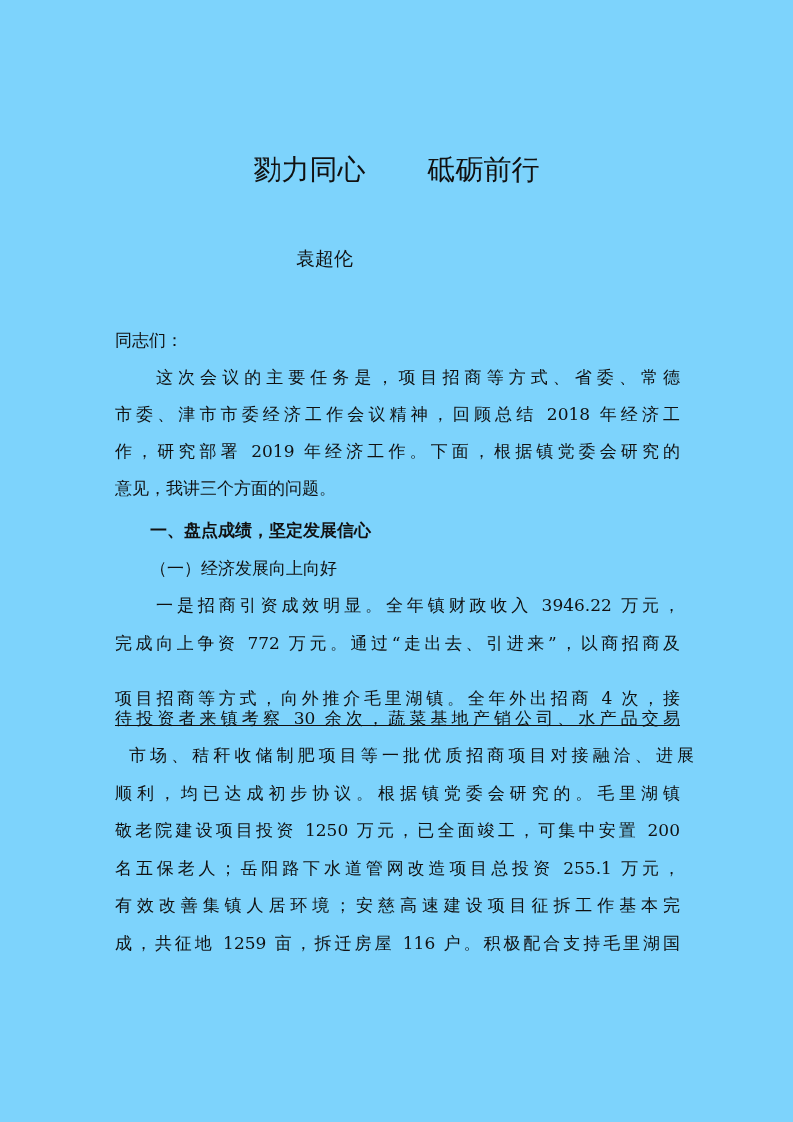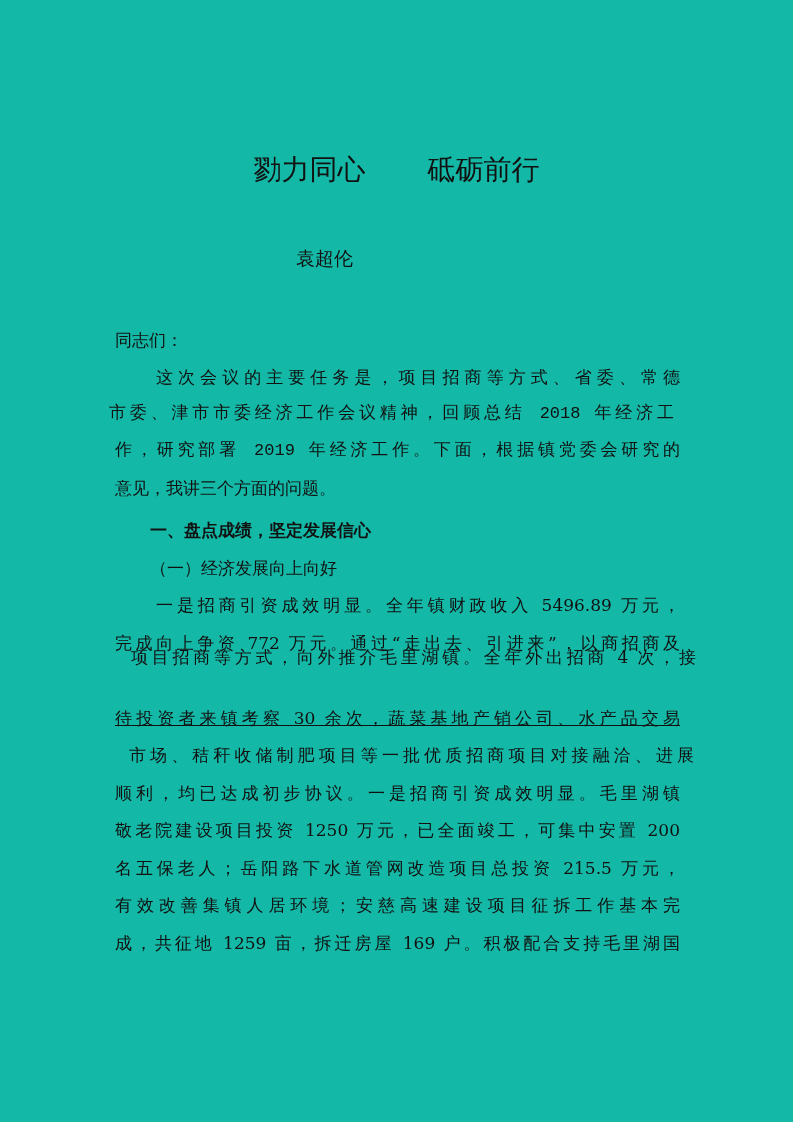--- a/index.html
+++ b/index.html
@@ -1,18 +1,18 @@
 <!DOCTYPE html>
 <html><head>
 <meta charset="utf-8">
 <style>
   html, body { margin: 0; padding: 0; background: #ffffff; }
   body { width: 793px; height: 1122px; position: relative; overflow: hidden;
          font-family: "DejaVu Serif", "Liberation Serif", serif; color: #111; }
-  .page { position: absolute; left: 0; top: 0; width: 793px; height: 1122px; background: #14b8a6; }
+  .page { position: absolute; left: 0; top: 0; width: 793px; height: 1122px; background: #7dd3fc; }
   .line { position: absolute; white-space: nowrap; font-size: 17px; line-height: 26px; }
   .title { position: absolute; width: 793px; text-align: center; white-space: nowrap;
            font-size: 28px; line-height: 36px; font-family: "DejaVu Sans", sans-serif; font-weight: normal; }
   .author { position: absolute; width: 649px; text-align: center; font-size: 19px; line-height: 24px; }
   .h1 { font-family: Liberation Sans, sans-serif; font-weight: bold; text-align: center; }
   .just { width: 565px; text-align: justify; text-align-last: justify; }
 </style>
 </head>
 <body>
 
@@ -21,32 +21,32 @@
   <div class="title" style="top:152px;">
     <span>勠力同心</span><span style="display:inline-block;width:62px;"></span><span>砥砺前行</span>
   </div>
 
 
   <div class="author" style="top:246px;">袁超伦</div>
 
   <div class="line" style="left:115px; top:327px;">同志们：</div>
 
   <div class="line just" style="left:156px; top:364px; width:524px;">这次会议的主要任务是，项目招商等方式、省委、常德</div>
-  <div class="line just" style="left:109px; top:401px; width:565px;font-family:Liberation Mono, monospace;">市委、津市市委经济工作会议精神，回顾总结 2018 年经济工</div>
-  <div class="line just" style="left:115px; top:438px; width:565px;font-family:Liberation Mono, monospace;">作，研究部署 2019 年经济工作。下面，根据镇党委会研究的</div>
+  <div class="line just" style="left:115px; top:401px; width:565px;">市委、津市市委经济工作会议精神，回顾总结 2018 年经济工</div>
+  <div class="line just" style="left:115px; top:438px; width:565px;">作，研究部署 2019 年经济工作。下面，根据镇党委会研究的</div>
   <div class="line" style="left:115px; top:475px;">意见，我讲三个方面的问题。</div>
 
   <div class="line h1" style="left:150px; top:518px;">一、盘点成绩，坚定发展信心</div>
 
   <div class="line" style="left:150px; top:555px;">（一）经济发展向上向好</div>
 
-  <div class="line just" style="left:156px; top:592px; width:524px;">一是招商引资成效明显。全年镇财政收入 5496.89 万元，</div>
+  <div class="line just" style="left:156px; top:592px; width:524px;">一是招商引资成效明显。全年镇财政收入 3946.22 万元，</div>
   <div class="line just" style="left:115px; top:630px; width:565px;">完成向上争资 772 万元。通过“走出去、引进来”，以商招商及</div>
-  <div class="line just" style="left:115px; top:644px; width:565px;margin-left:16px;">项目招商等方式，向外推介毛里湖镇。全年外出招商 4 次，接</div>
+  <div class="line just" style="left:115px; top:685px; width:565px;">项目招商等方式，向外推介毛里湖镇。全年外出招商 4 次，接</div>
   <div class="line just" style="left:115px; top:705px; width:565px;text-decoration:underline;">待投资者来镇考察 30 余次，蔬菜基地产销公司、水产品交易</div>
   <div class="line just" style="left:129px; top:742px; width:565px;">市场、秸秆收储制肥项目等一批优质招商项目对接融洽、进展</div>
-  <div class="line just" style="left:115px; top:780px; width:565px;">顺利，均已达成初步协议。一是招商引资成效明显。毛里湖镇</div>
+  <div class="line just" style="left:115px; top:780px; width:565px;">顺利，均已达成初步协议。根据镇党委会研究的。毛里湖镇</div>
   <div class="line just" style="left:115px; top:817px; width:565px;">敬老院建设项目投资 1250 万元，已全面竣工，可集中安置 200</div>
-  <div class="line just" style="left:115px; top:855px; width:565px;">名五保老人；岳阳路下水道管网改造项目总投资 215.5 万元，</div>
+  <div class="line just" style="left:115px; top:855px; width:565px;">名五保老人；岳阳路下水道管网改造项目总投资 255.1 万元，</div>
   <div class="line just" style="left:115px; top:892px; width:565px;">有效改善集镇人居环境；安慈高速建设项目征拆工作基本完</div>
-  <div class="line just" style="left:115px; top:930px; width:565px;">成，共征地 1259 亩，拆迁房屋 169 户。积极配合支持毛里湖国</div>
+  <div class="line just" style="left:115px; top:930px; width:565px;">成，共征地 1259 亩，拆迁房屋 116 户。积极配合支持毛里湖国</div>
 
 </div>
 
 </body></html>

